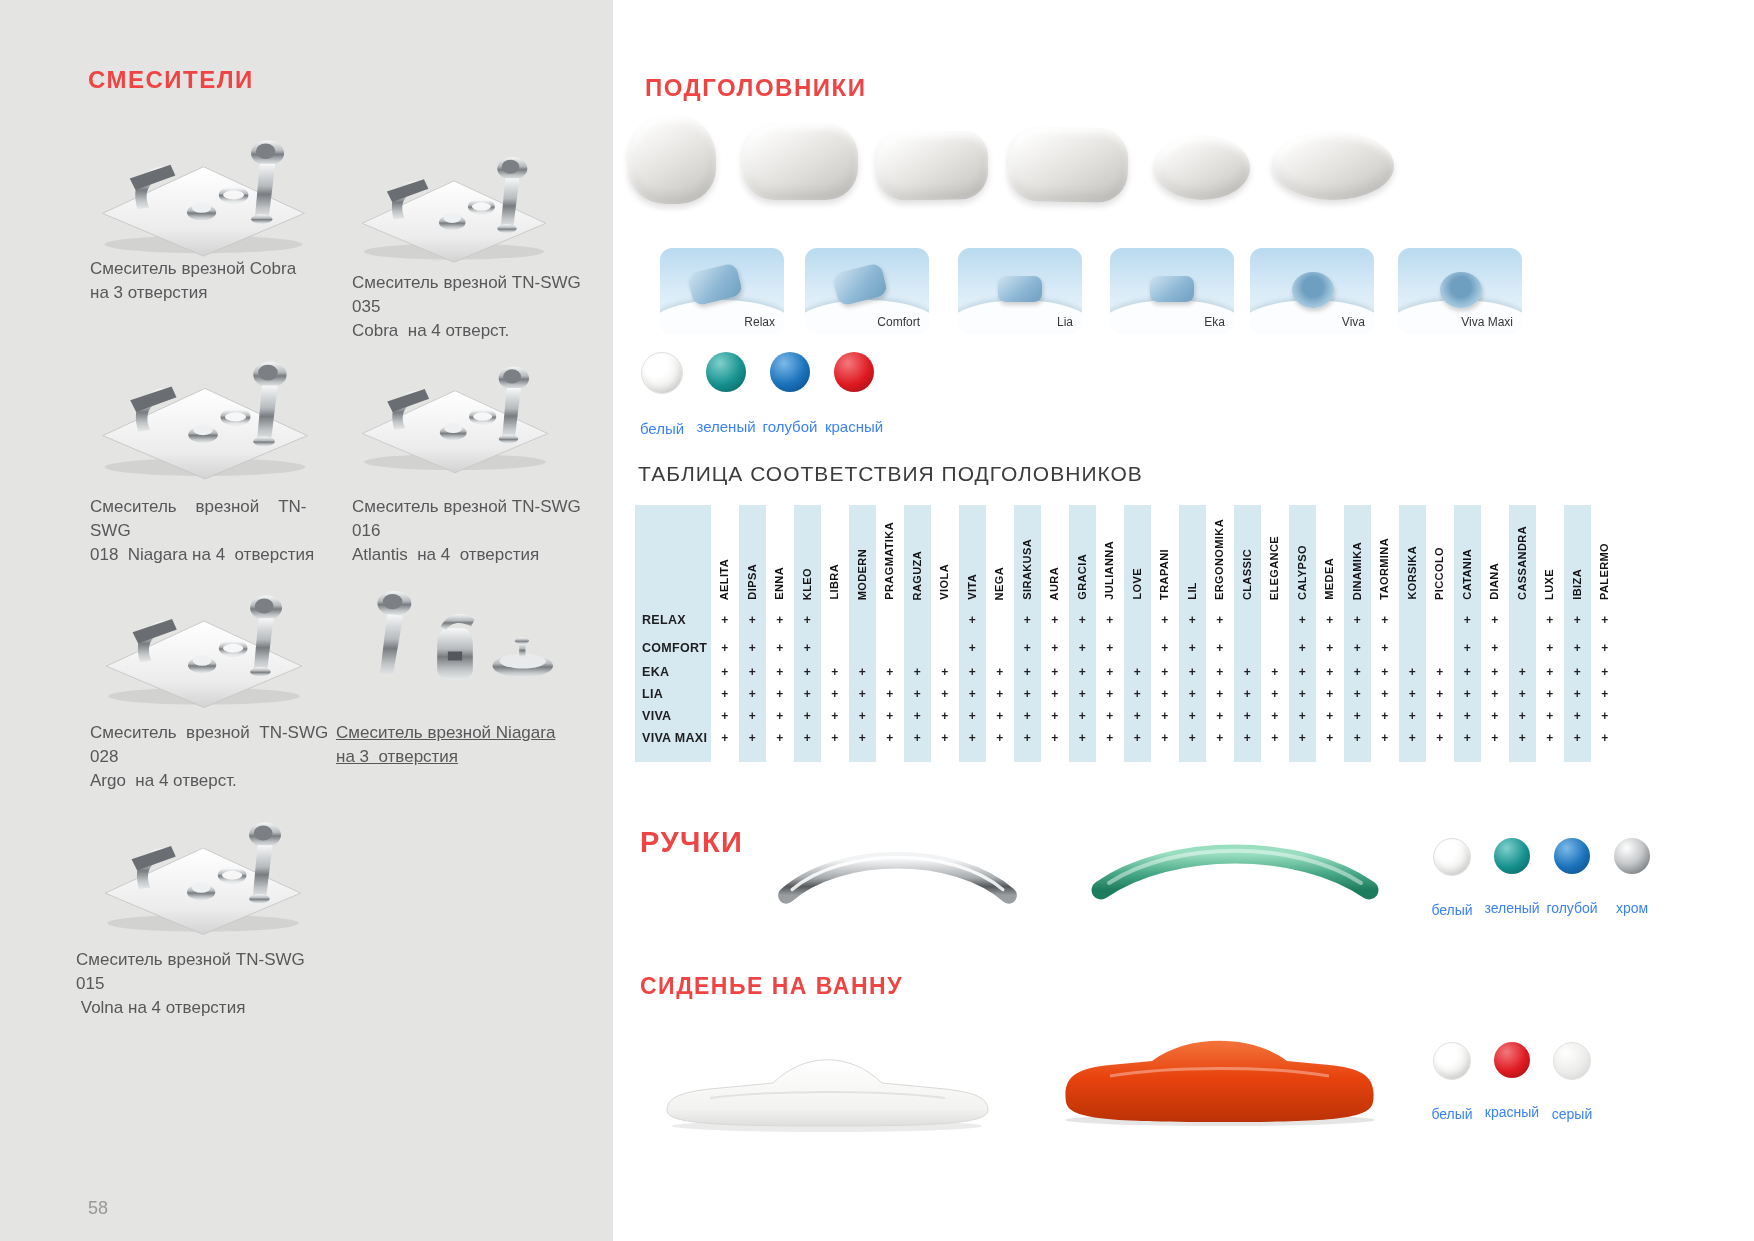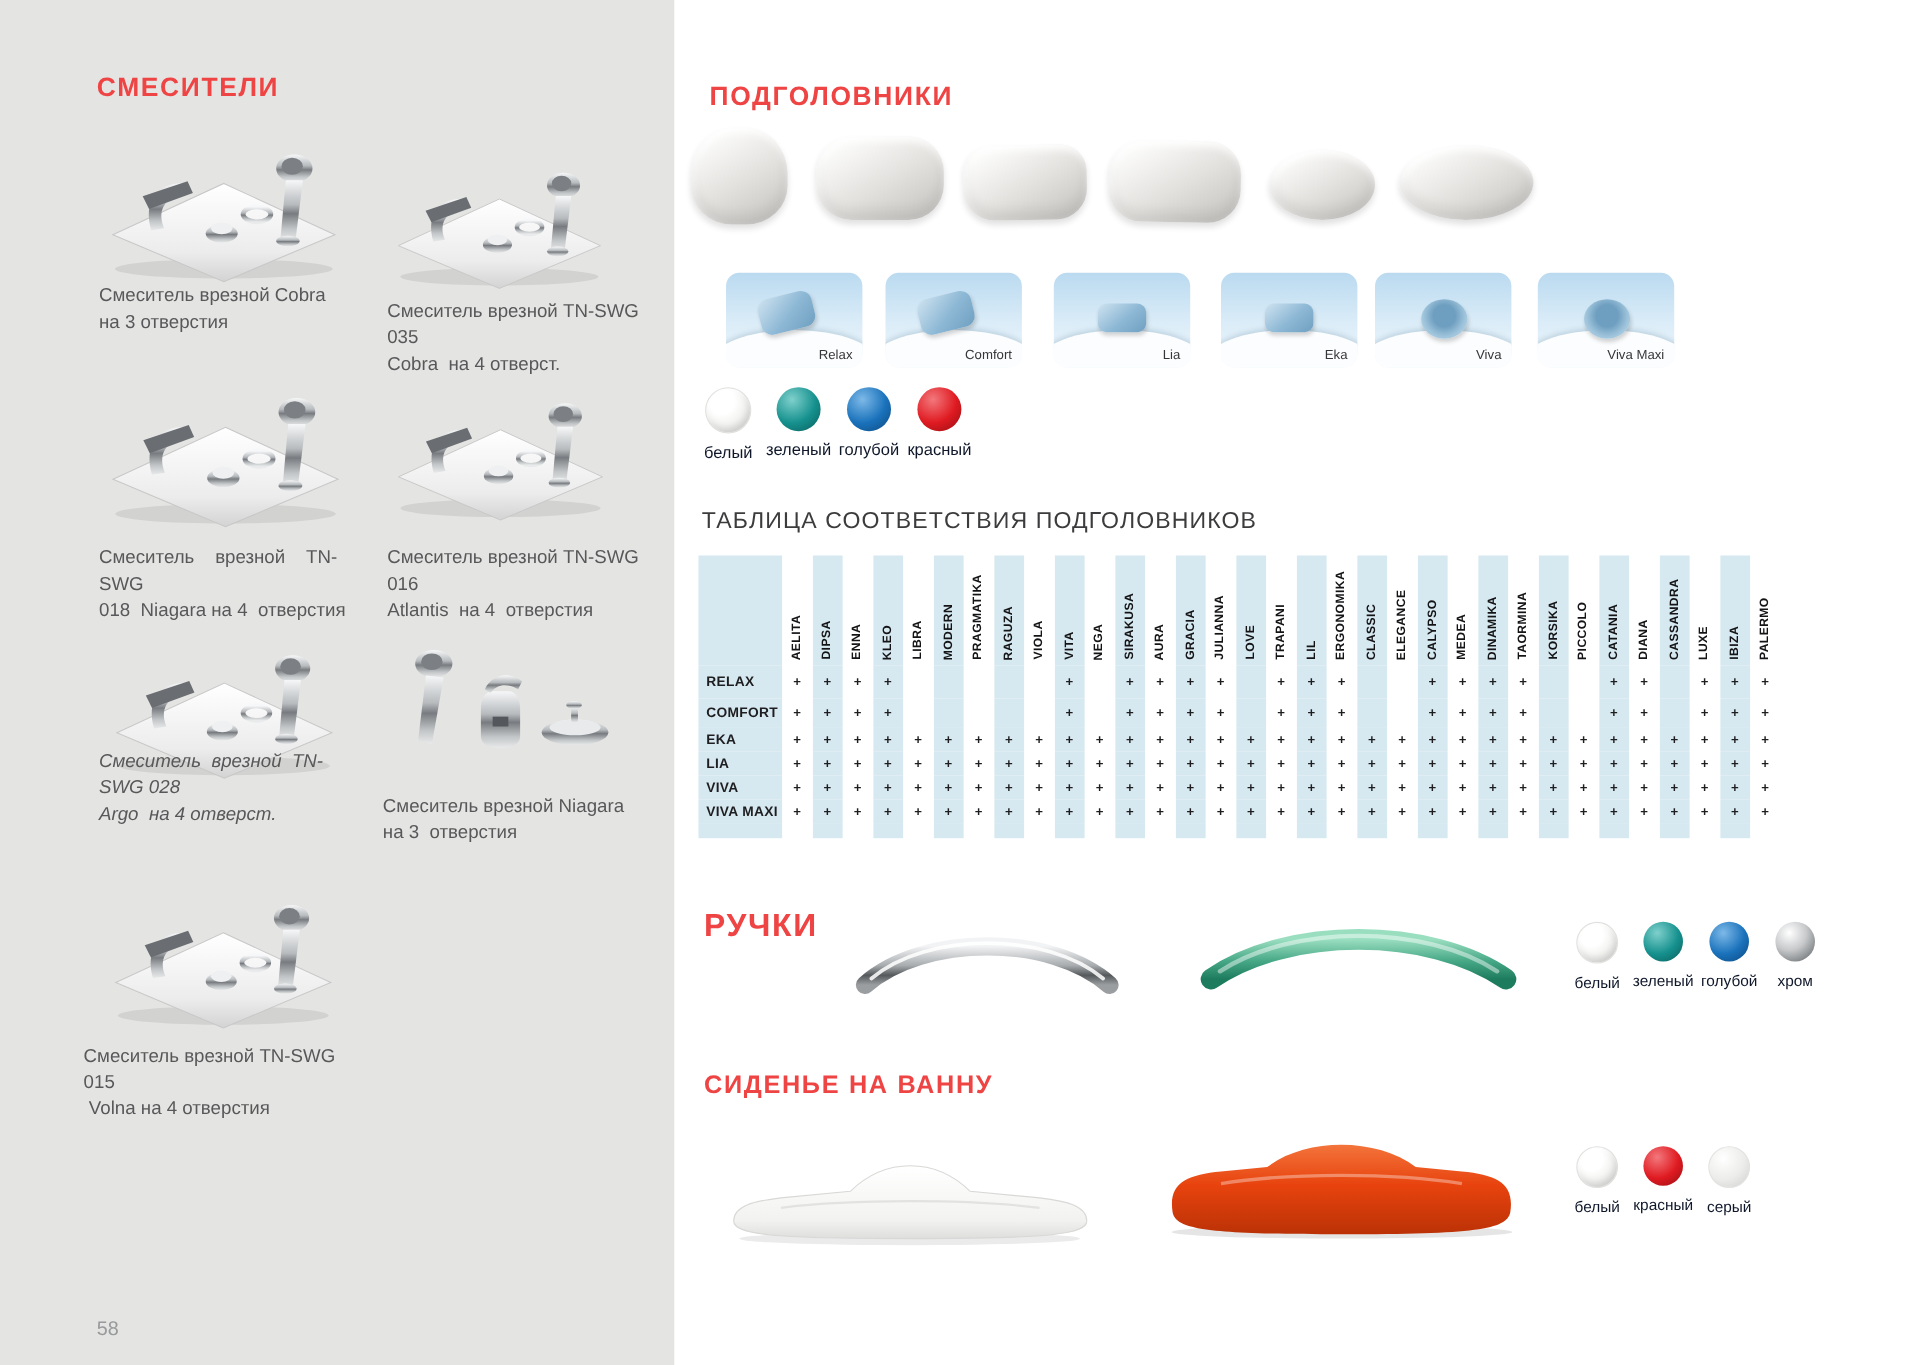--- a/index.html
+++ b/index.html
@@ -21,22 +21,22 @@
   .c3p{left:87px;top:338px;width:236px;height:150px;}
   .c4p{left:348px;top:338px;width:214px;height:150px;}
   .c5p{left:85px;top:574px;width:238px;height:141px;}
   .c6p{left:348px;top:572px;width:214px;height:143px;}
   .c7p{left:83px;top:801px;width:240px;height:141px;}
   .cap{position:absolute;width:240px;margin:0;font-size:17px;line-height:1.42;color:#58585a;white-space:pre-wrap;}
   .c1c{left:90px;top:257px;}
   .c2c{left:352px;top:271px;}
   .c3c{left:90px;top:495px;}
   .c4c{left:352px;top:495px;}
-  .c5c{left:90px;top:680px;font-style:italic;}
-  .c6c{left:348px;top:721px;}
+  .c5c{left:90px;top:721px;}
+  .c6c{left:336px;top:721px;text-decoration:underline;}
   .c7c{left:76px;top:948px;}
   .pagenum{position:absolute;left:88px;top:1198px;font-size:18px;color:#97999b;}
 
   .pillow{position:absolute;background:linear-gradient(150deg,#fbfbfa 15%,#e3e1de 55%,#c7c5c2 92%);
     box-shadow:0 4px 6px rgba(0,0,0,.12), inset 0 -8px 12px rgba(0,0,0,.07), inset 2px 4px 8px #ffffff;}
   .p1{left:628px;top:116px;width:88px;height:88px;border-radius:44% 44% 42% 42%/48% 48% 40% 40%;}
   .p2{left:742px;top:124px;width:116px;height:76px;border-radius:32px;}
   .p3{left:876px;top:132px;width:112px;height:68px;border-radius:24px 24px 28px 28px;transform:rotate(-1deg);}
   .p4{left:1008px;top:128px;width:120px;height:74px;border-radius:30px;transform:rotate(1deg);}
   .p5{left:1154px;top:136px;width:96px;height:64px;border-radius:50%;}
@@ -55,21 +55,21 @@
   .tlabel{position:absolute;right:9px;bottom:5px;font-size:12px;color:#37373a;}
 
   .swatches{position:absolute;display:flex;}
   .sw-hr{left:634px;top:352px;gap:8px;}
   .sw-handles{left:1428px;top:838px;gap:12px;}
   .sw-seat{left:1428px;top:1042px;gap:12px;}
   .swcol{display:flex;flex-direction:column;align-items:center;width:56px;}
   .sw-handles .swcol,.sw-seat .swcol{width:48px;}
   .ball{width:40px;height:40px;border-radius:50%;}
   .ball-sm{width:36px;height:36px;}
-  .swlabel{margin-top:9px;font-size:15px;color:#0f172a;white-space:nowrap;}
+  .swlabel{margin-top:26px;font-size:15px;color:#3b82f6;white-space:nowrap;}
   .sw-handles .swlabel,.sw-seat .swlabel{font-size:14px;}
   .sw-white{background:radial-gradient(circle at 35% 30%,#ffffff 0 30%,#f1f1ef 60%,#d8d8d6);border:1px solid #e0e0de;
     box-shadow:inset -2px -4px 6px rgba(0,0,0,.10), inset 2px 3px 4px #ffffff;}
   .sw-teal{background:radial-gradient(circle at 35% 28%,#7fd0cc,#16918e 55%,#0a6361 95%);}
   .sw-blue{background:radial-gradient(circle at 35% 28%,#7db9e8,#1a72bb 55%,#0d4c85 95%);}
   .sw-red{background:radial-gradient(circle at 35% 28%,#f2787c,#df1a21 55%,#9c1115 95%);}
   .sw-chrome{background:radial-gradient(circle at 35% 28%,#ffffff,#c7c9cb 45%,#808486 80%,#a9abad);}
   .sw-gray{background:radial-gradient(circle at 35% 28%,#ffffff,#ececea 55%,#cfcfcd);border:1px solid #e2e2e0;}
 
   .compat{position:absolute;left:635px;top:505px;}

